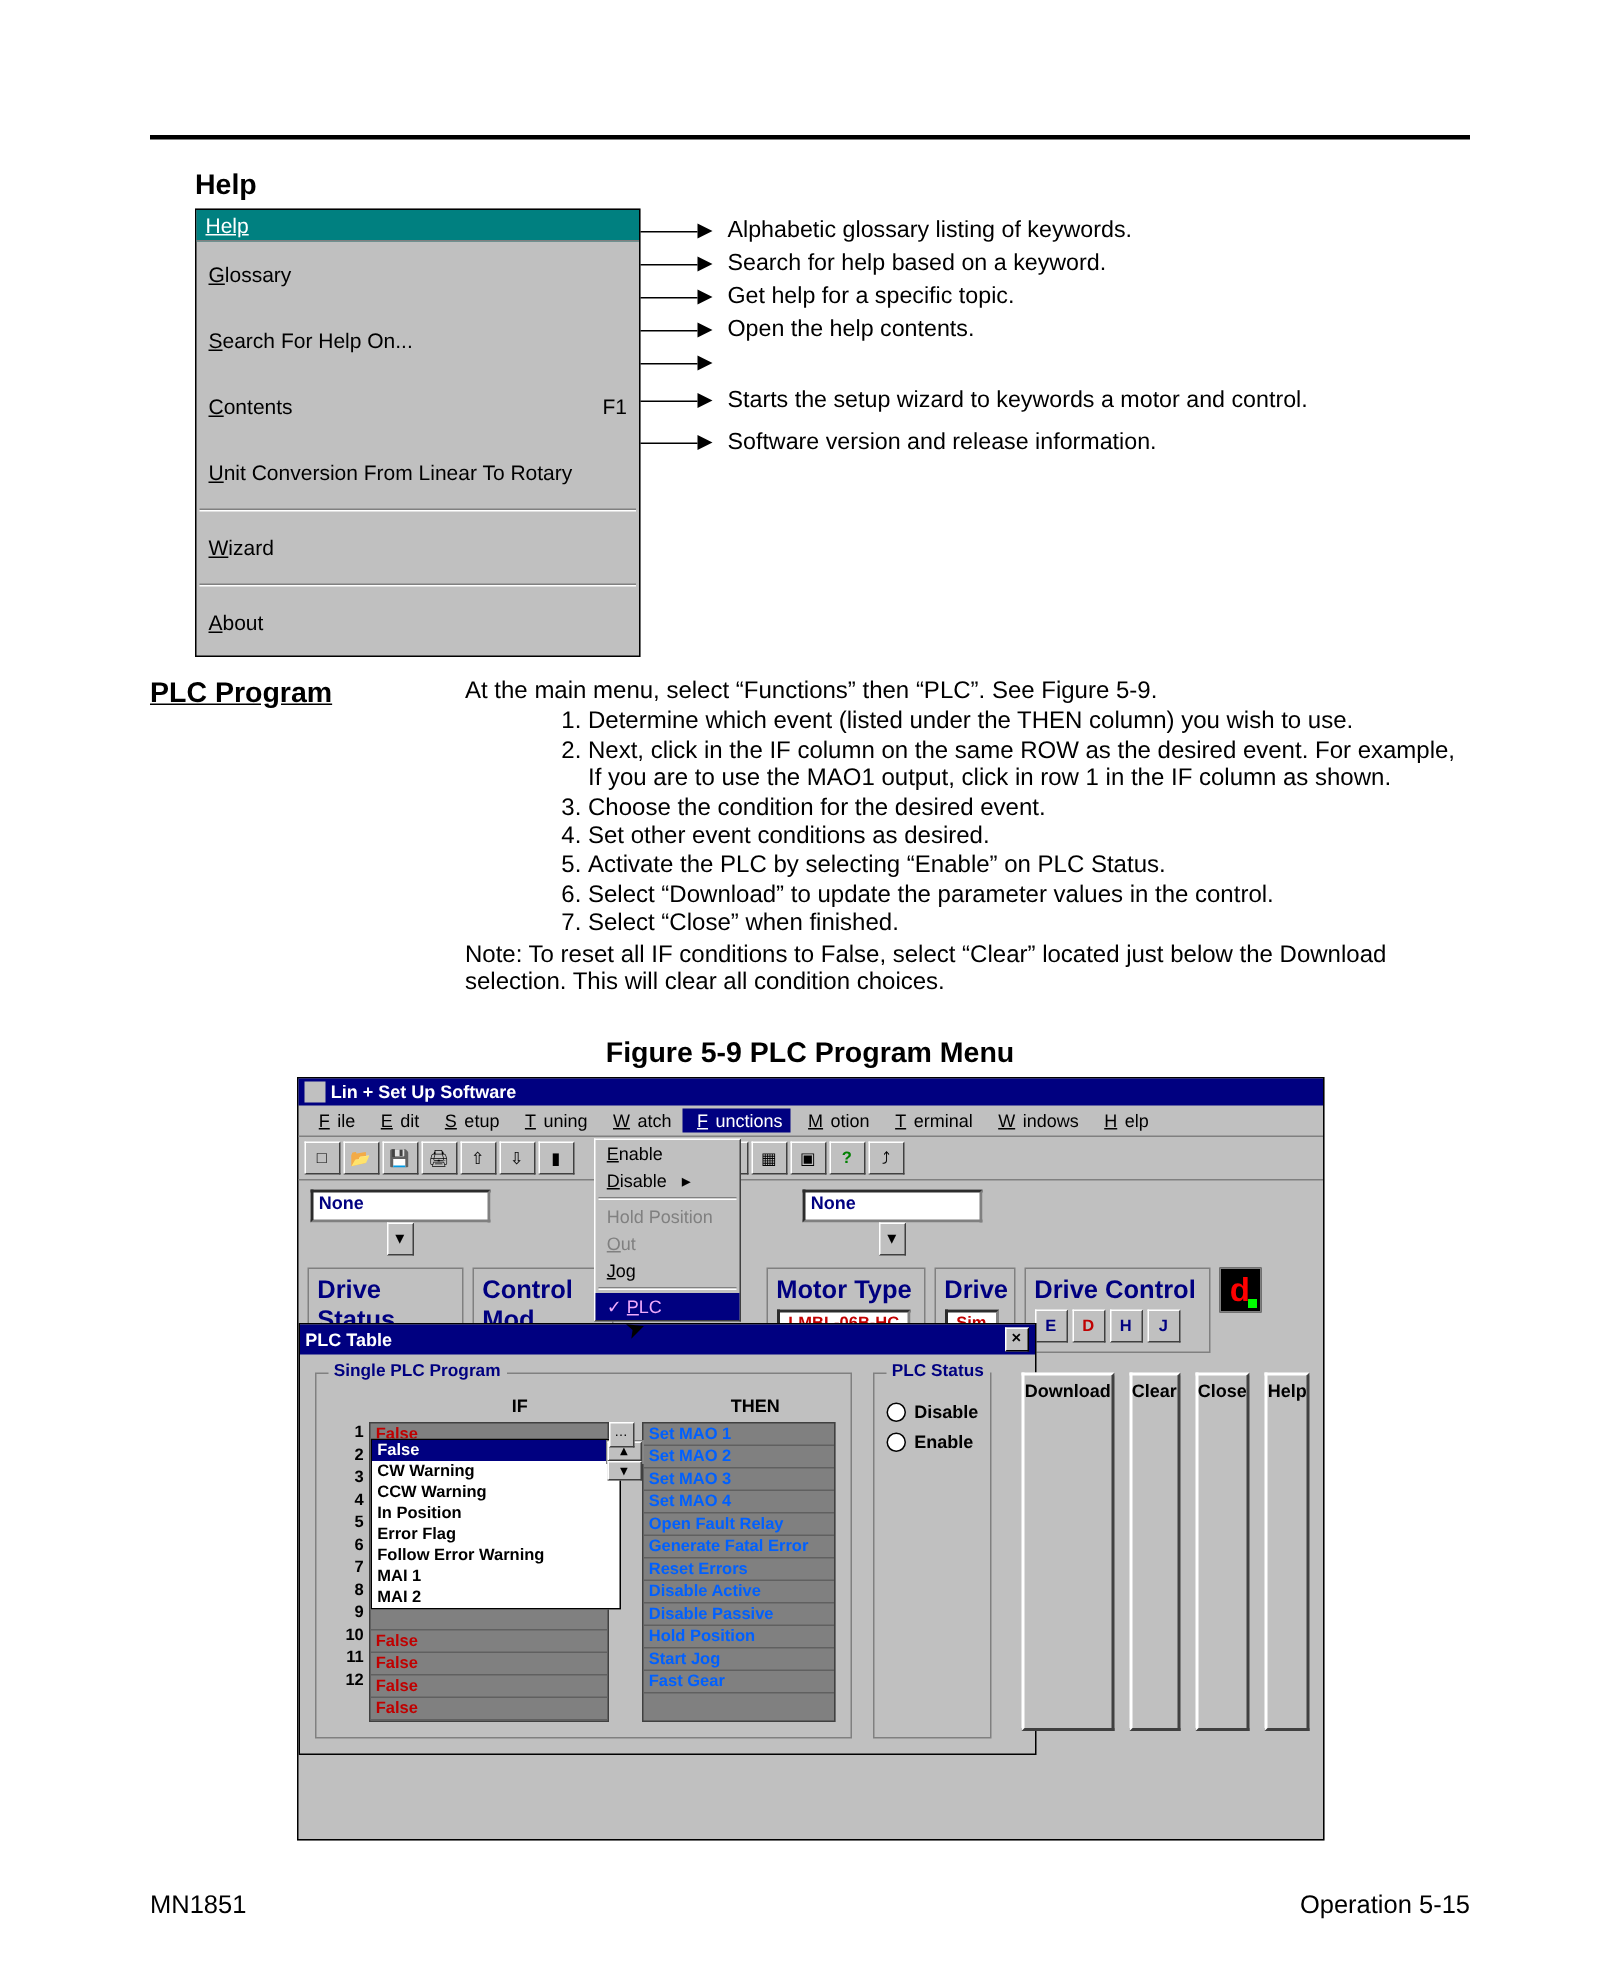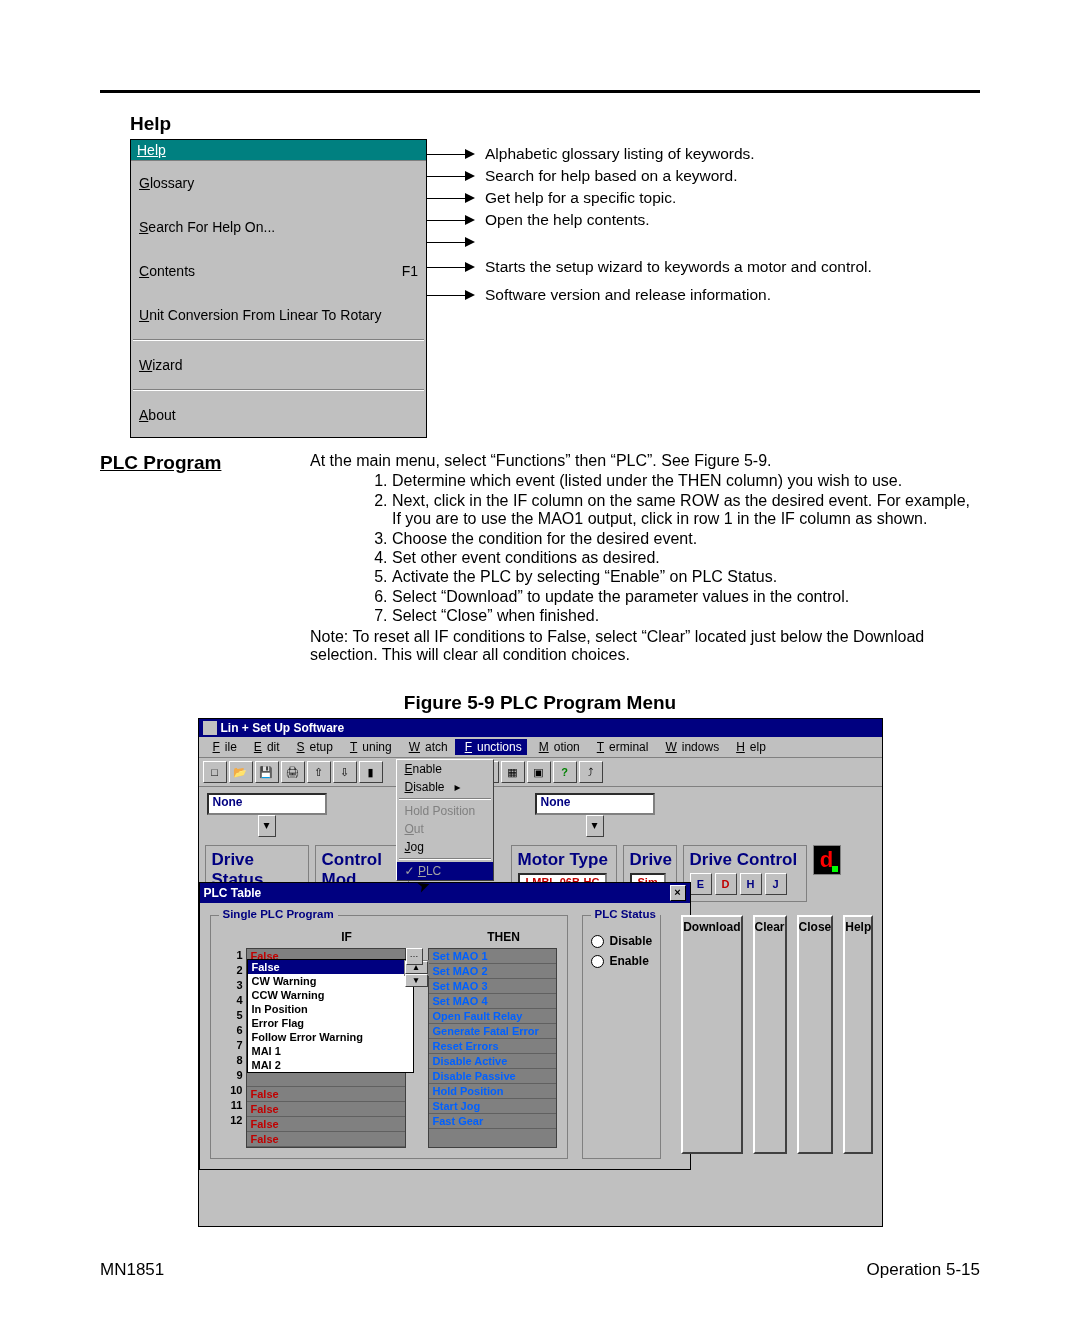--- a/index.html
+++ b/index.html
@@ -269,21 +269,21 @@
     z-index: 5;
   }
   .func-menu div { padding: 2px 8px; }
   .func-menu .dis { color: #808080; }
   .func-menu .sep {
     border-top: 1px solid #808080;
     border-bottom: 1px solid #fff;
     height: 0; margin: 2px 2px; padding: 0;
   }
   .func-menu .chk::before { content: "✓ "; }
-  .func-menu .sel2 { background: #000080; color: #a3a3a3; }
+  .func-menu .sel2 { background: #000080; color: #f0abfc; }
   
   .plc-dialog {
     position: absolute;
     top: 163px;
     left: 0;
     width: 490px;
     background: #c0c0c0;
     border: 1px solid #000;
     z-index: 10;
   }

